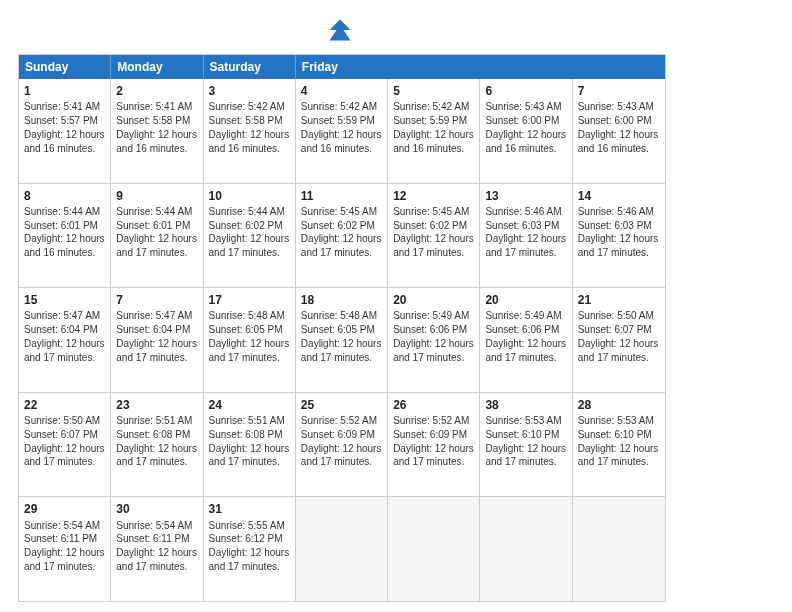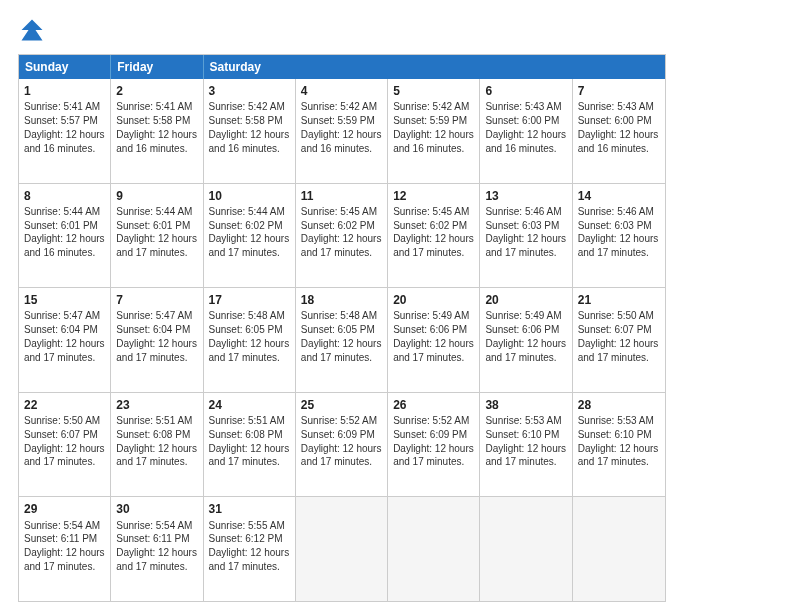--- a/index.html
+++ b/index.html
@@ -9,20 +9,21 @@
       width: 792px;
       height: 612px;
       overflow: hidden;
     }
     .page {
       width: 684px;
       height: 612px;
       padding: 16px 18px 10px 18px;
       display: flex;
       flex-direction: column;
+      align-items: center;
     }
     .header {
       display: flex;
       justify-content: space-between;
       align-items: flex-start;
       margin-bottom: 10px;
     }
     .logo {
       display: flex;
       align-items: center;
@@ -128,22 +129,23 @@
     </div>
     <div class="title-block">
       <div class="month-year"></div>
       <div class="location"></div>
     </div>
   </div>
 
   <div class="calendar">
     <div class="cal-header-row" id="cal-header">
         <div class="cal-header-cell">Sunday</div>
+        <div class="cal-header-cell">Monday</div>
+        <div class="cal-header-cell">Saturday</div>
         <div class="cal-header-cell">Friday</div>
-        <div class="cal-header-cell">Saturday</div>
       </div>
     <div class="cal-body" id="cal-body">
         <div class="cal-row">
           <div class="cal-cell"><span class="day-num">1</span><span class="cell-text">Sunrise: 5:41 AM<br>Sunset: 5:57 PM<br>Daylight: 12 hours and 16 minutes.</span></div>
           <div class="cal-cell"><span class="day-num">2</span><span class="cell-text">Sunrise: 5:41 AM<br>Sunset: 5:58 PM<br>Daylight: 12 hours and 16 minutes.</span></div>
           <div class="cal-cell"><span class="day-num">3</span><span class="cell-text">Sunrise: 5:42 AM<br>Sunset: 5:58 PM<br>Daylight: 12 hours and 16 minutes.</span></div>
           <div class="cal-cell"><span class="day-num">4</span><span class="cell-text">Sunrise: 5:42 AM<br>Sunset: 5:59 PM<br>Daylight: 12 hours and 16 minutes.</span></div>
           <div class="cal-cell"><span class="day-num">5</span><span class="cell-text">Sunrise: 5:42 AM<br>Sunset: 5:59 PM<br>Daylight: 12 hours and 16 minutes.</span></div>
           <div class="cal-cell"><span class="day-num">6</span><span class="cell-text">Sunrise: 5:43 AM<br>Sunset: 6:00 PM<br>Daylight: 12 hours and 16 minutes.</span></div>
           <div class="cal-cell"><span class="day-num">7</span><span class="cell-text">Sunrise: 5:43 AM<br>Sunset: 6:00 PM<br>Daylight: 12 hours and 16 minutes.</span></div>

